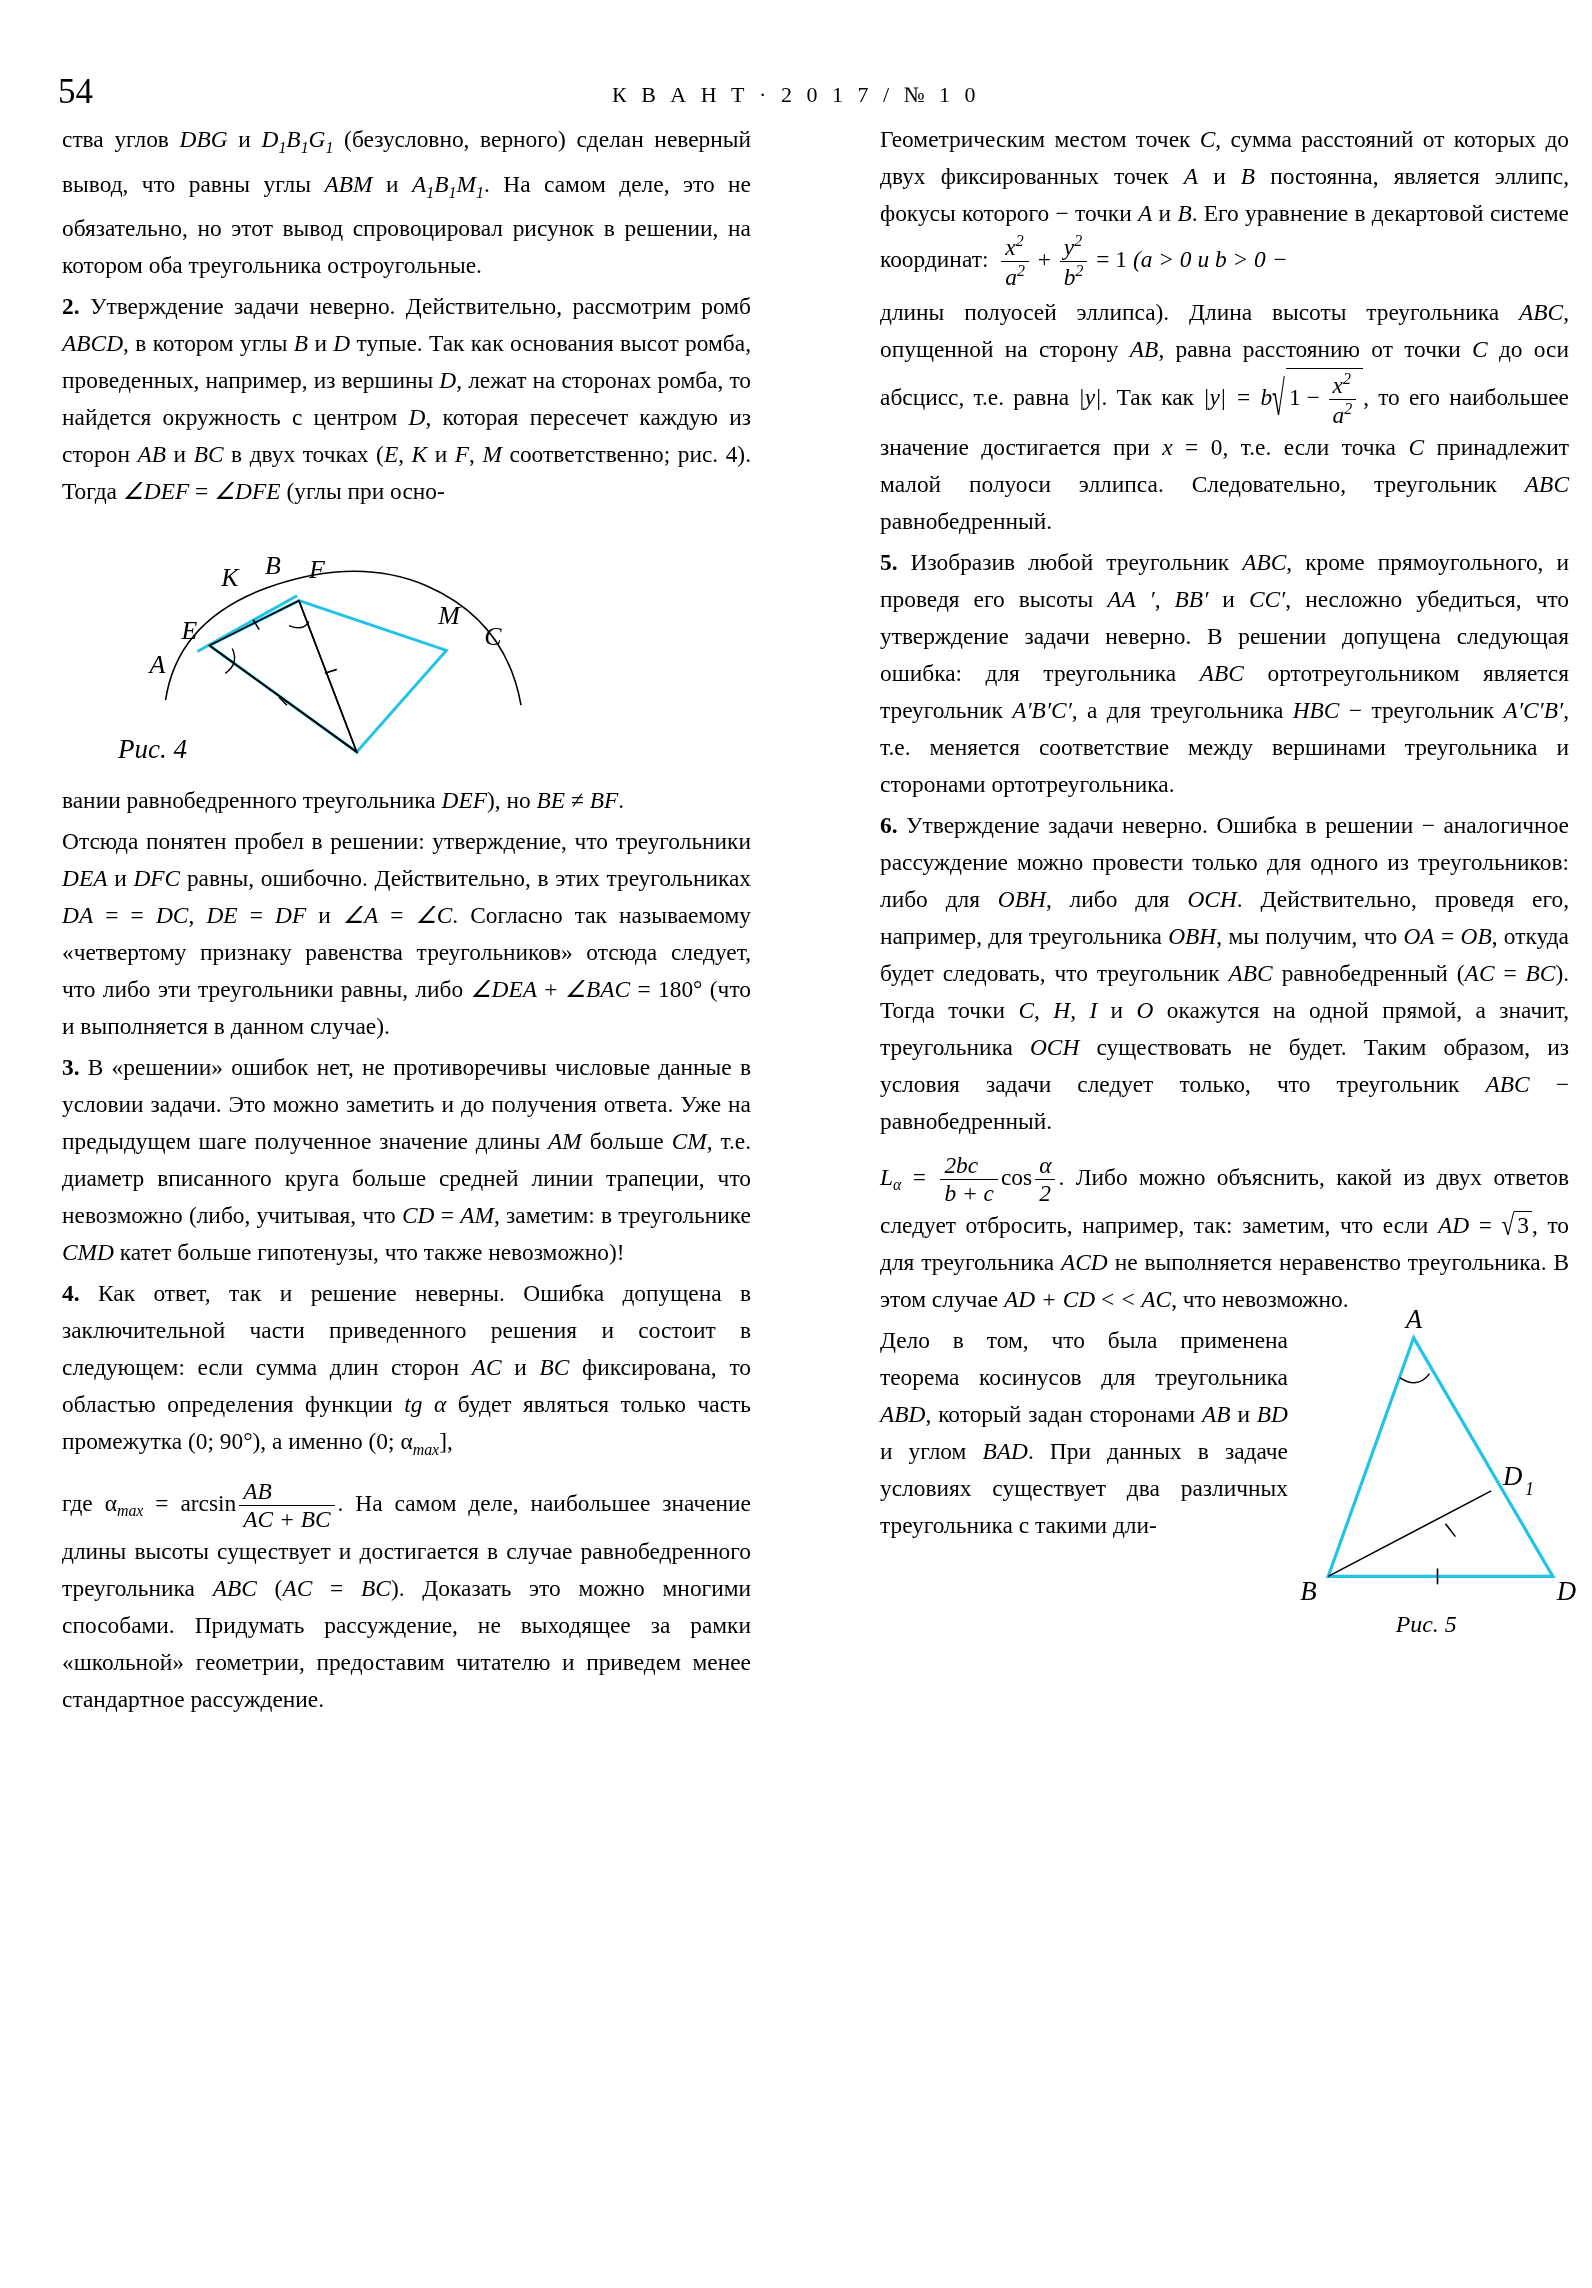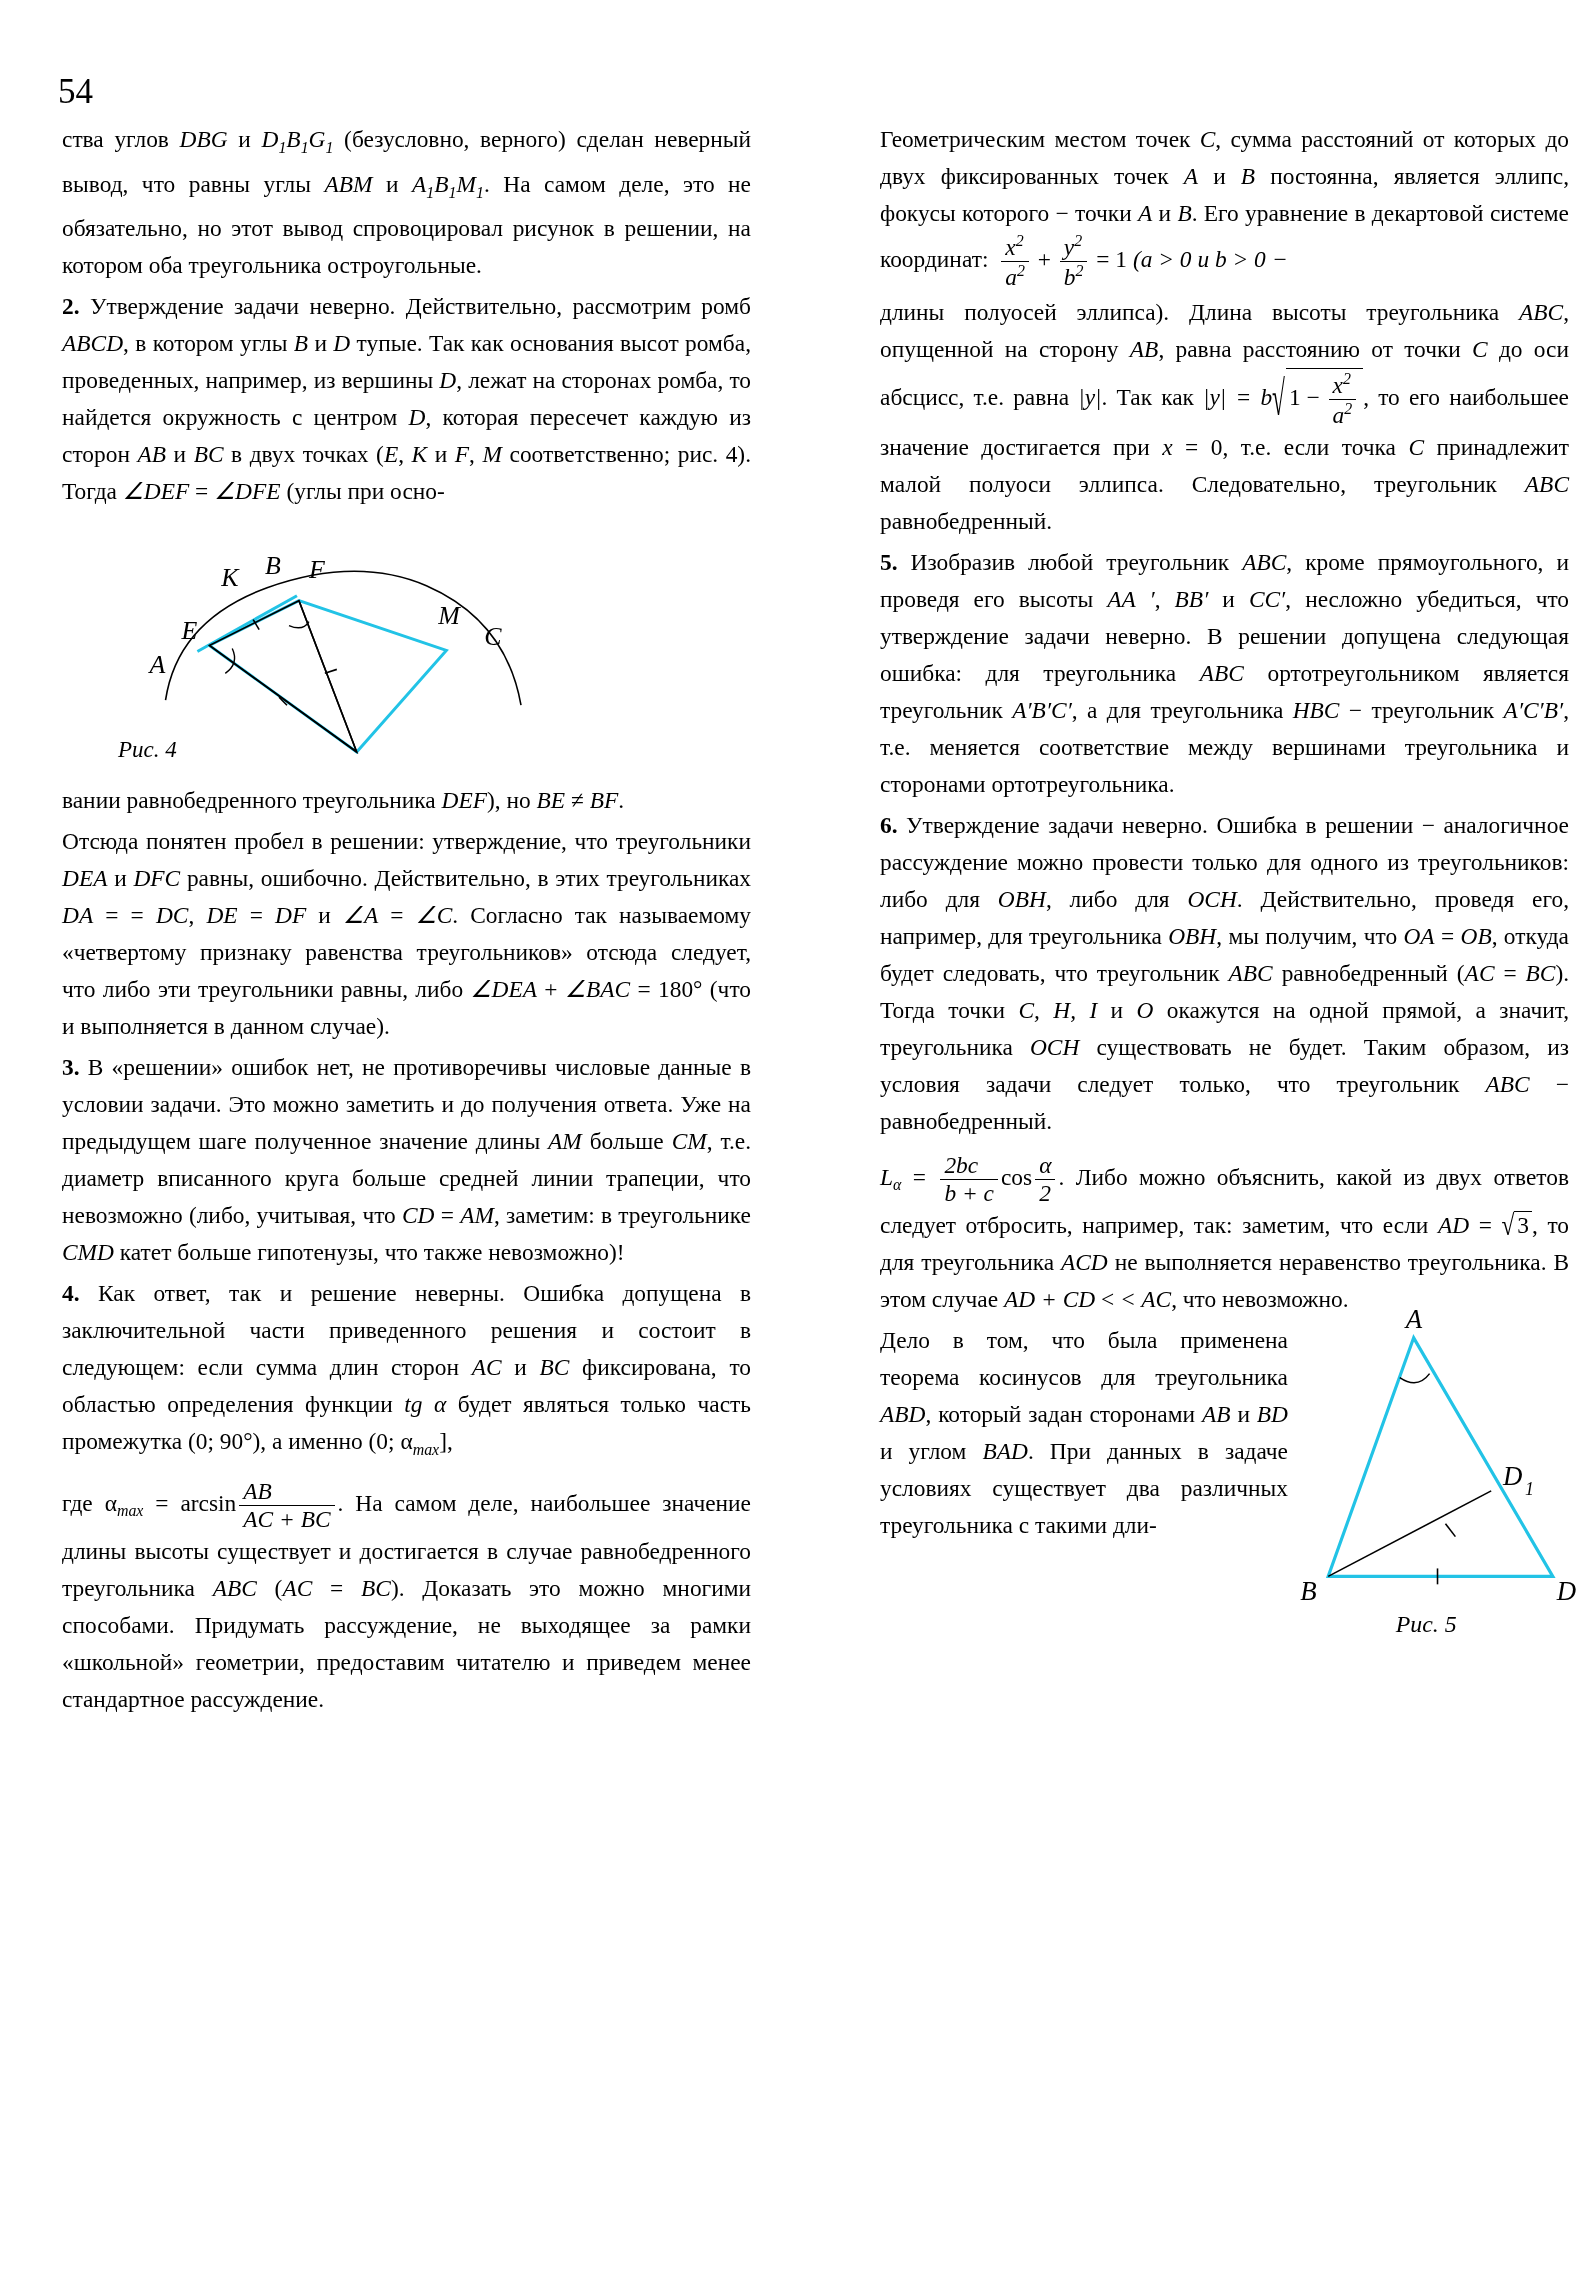--- a/index.html
+++ b/index.html
@@ -80,21 +80,21 @@
     font-size: 0.68em;
     vertical-align: super;
     font-style: italic;
   }
   .figure {
     position: relative;
     margin: 6px 0 4px 0;
   }
   .figcap {
     font-style: italic;
-    font-size: 23px;
+    font-size: 27px;
   }
   
   .frac {
     display: inline-block;
     vertical-align: middle;
     text-align: left;
     font-style: italic;
     line-height: 1.15;
     margin: 0 3px;
   }
@@ -128,20 +128,21 @@
   }
   svg { display: block; }
 </style>
 </head>
 <body>
 
 <div class="page">
 
   <div class="header">
     <div class="page-number">54</div>
+    <div class="journal-title">К В А Н Т  ·  2 0 1 7 / № 1 0</div>
   </div>
 
   <div class="columns">
 
     <div class="col col-left">
 
       <p><span>ства углов </span><span class="it">DBG</span><span> и </span><span class="it">D</span><span class="sub">1</span><span class="it">B</span><span class="sub">1</span><span class="it">G</span><span class="sub">1</span><span> (безусловно, верного) сделан неверный вывод, что равны углы </span><span class="it">ABM</span><span> и </span><span class="it">A</span><span class="sub">1</span><span class="it">B</span><span class="sub">1</span><span class="it">M</span><span class="sub">1</span><span>. На самом деле, это не обязательно, но этот вывод спровоцировал рисунок в решении, на котором оба треугольника остроугольные.</span></p>
 
       <p><span class="num">2.</span><span> Утверждение задачи неверно. Действительно, рассмотрим ромб </span><span class="it">ABCD</span><span>, в котором углы </span><span class="it">B</span><span> и </span><span class="it">D</span><span> тупые. Так как основания высот ромба, проведенных, например, из вершины </span><span class="it">D</span><span>, лежат на сторонах ромба, то найдется окружность с центром </span><span class="it">D</span><span>, которая пересечет каждую из сторон </span><span class="it">AB</span><span> и </span><span class="it">BC</span><span> в двух точках (</span><span class="it">E</span><span>, </span><span class="it">K</span><span> и </span><span class="it">F</span><span>, </span><span class="it">M</span><span> соответственно; рис. 4). Тогда </span><span class="it">∠DEF</span><span> = </span><span class="it">∠DFE</span><span> (углы при осно-</span></p>
 

